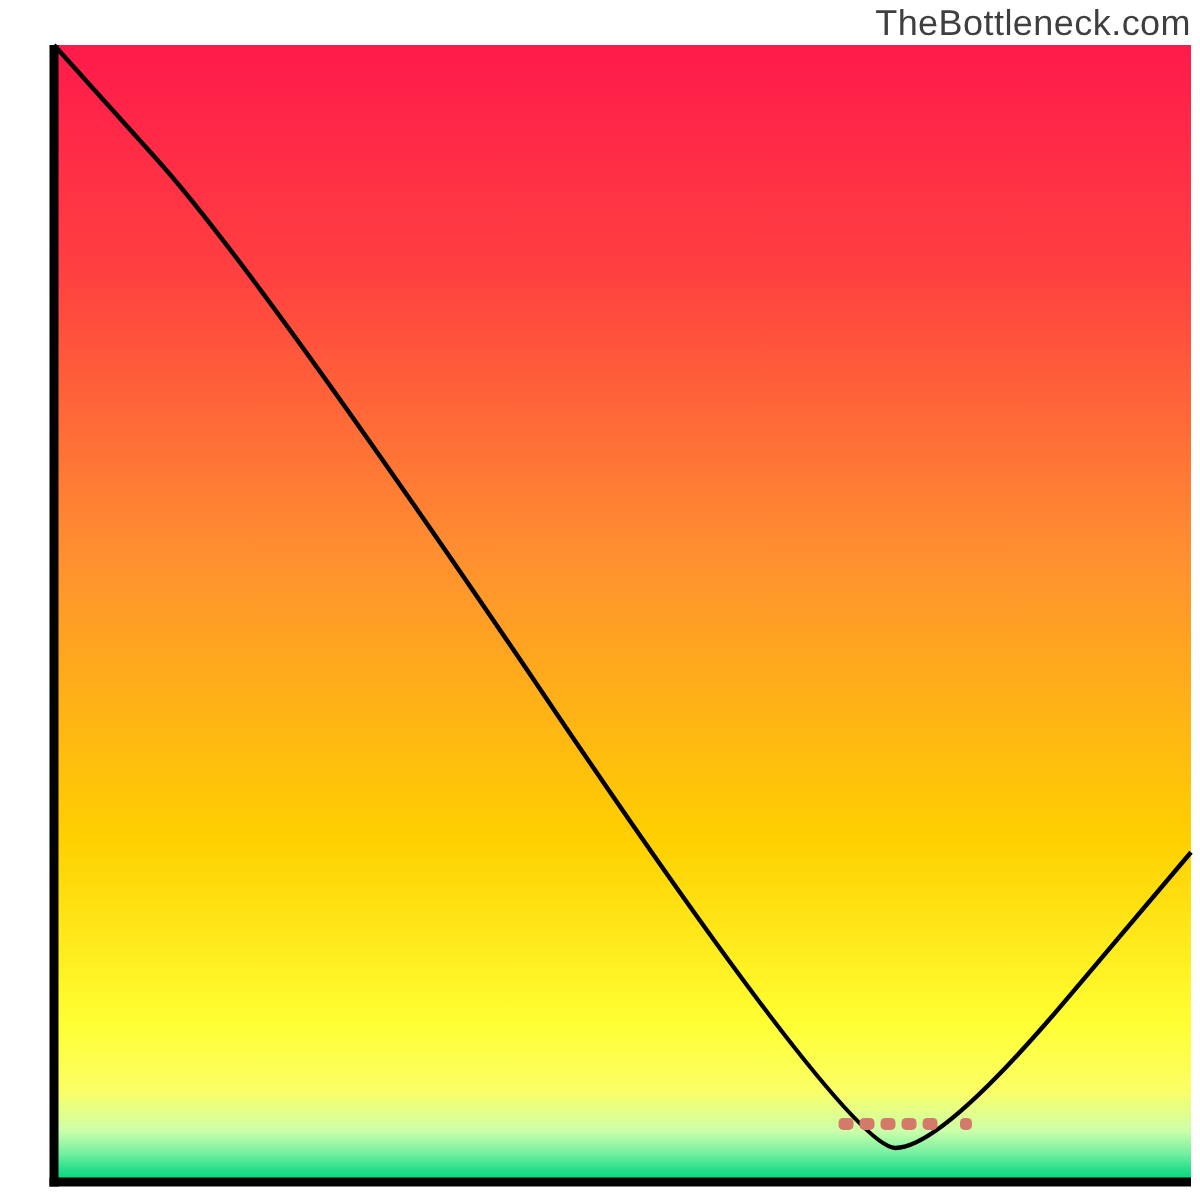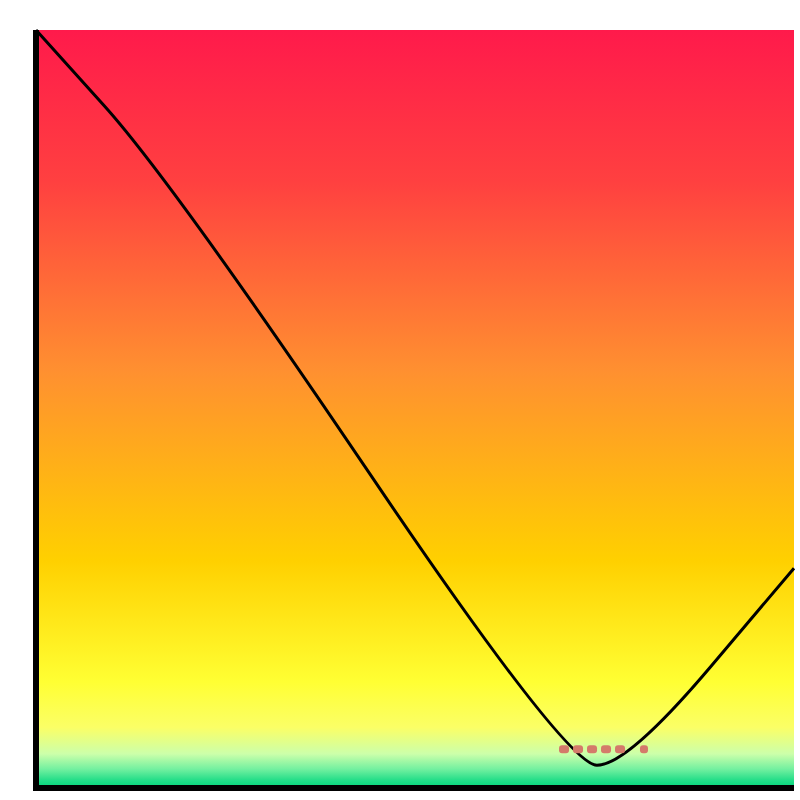--- a/index.html
+++ b/index.html
@@ -27,20 +27,21 @@
   svg {
     position: absolute;
     top: 0;
     left: 0;
   }
 </style>
 </head>
 <body>
 
 <div class="stage">
+  <div class="watermark">TheBottleneck.com</div>
 
   <svg id="chart-svg" width="800" height="800">
     <defs>
       <linearGradient id="bg-grad" x1="0" y1="0" x2="0" y2="1">
           <stop offset="0%" stop-color="#ff1a4b"></stop>
           <stop offset="20%" stop-color="#ff4040"></stop>
           <stop offset="45%" stop-color="#ff9030"></stop>
           <stop offset="70%" stop-color="#ffd000"></stop>
           <stop offset="86%" stop-color="#ffff33"></stop>
           <stop offset="92%" stop-color="#fbff66"></stop>

